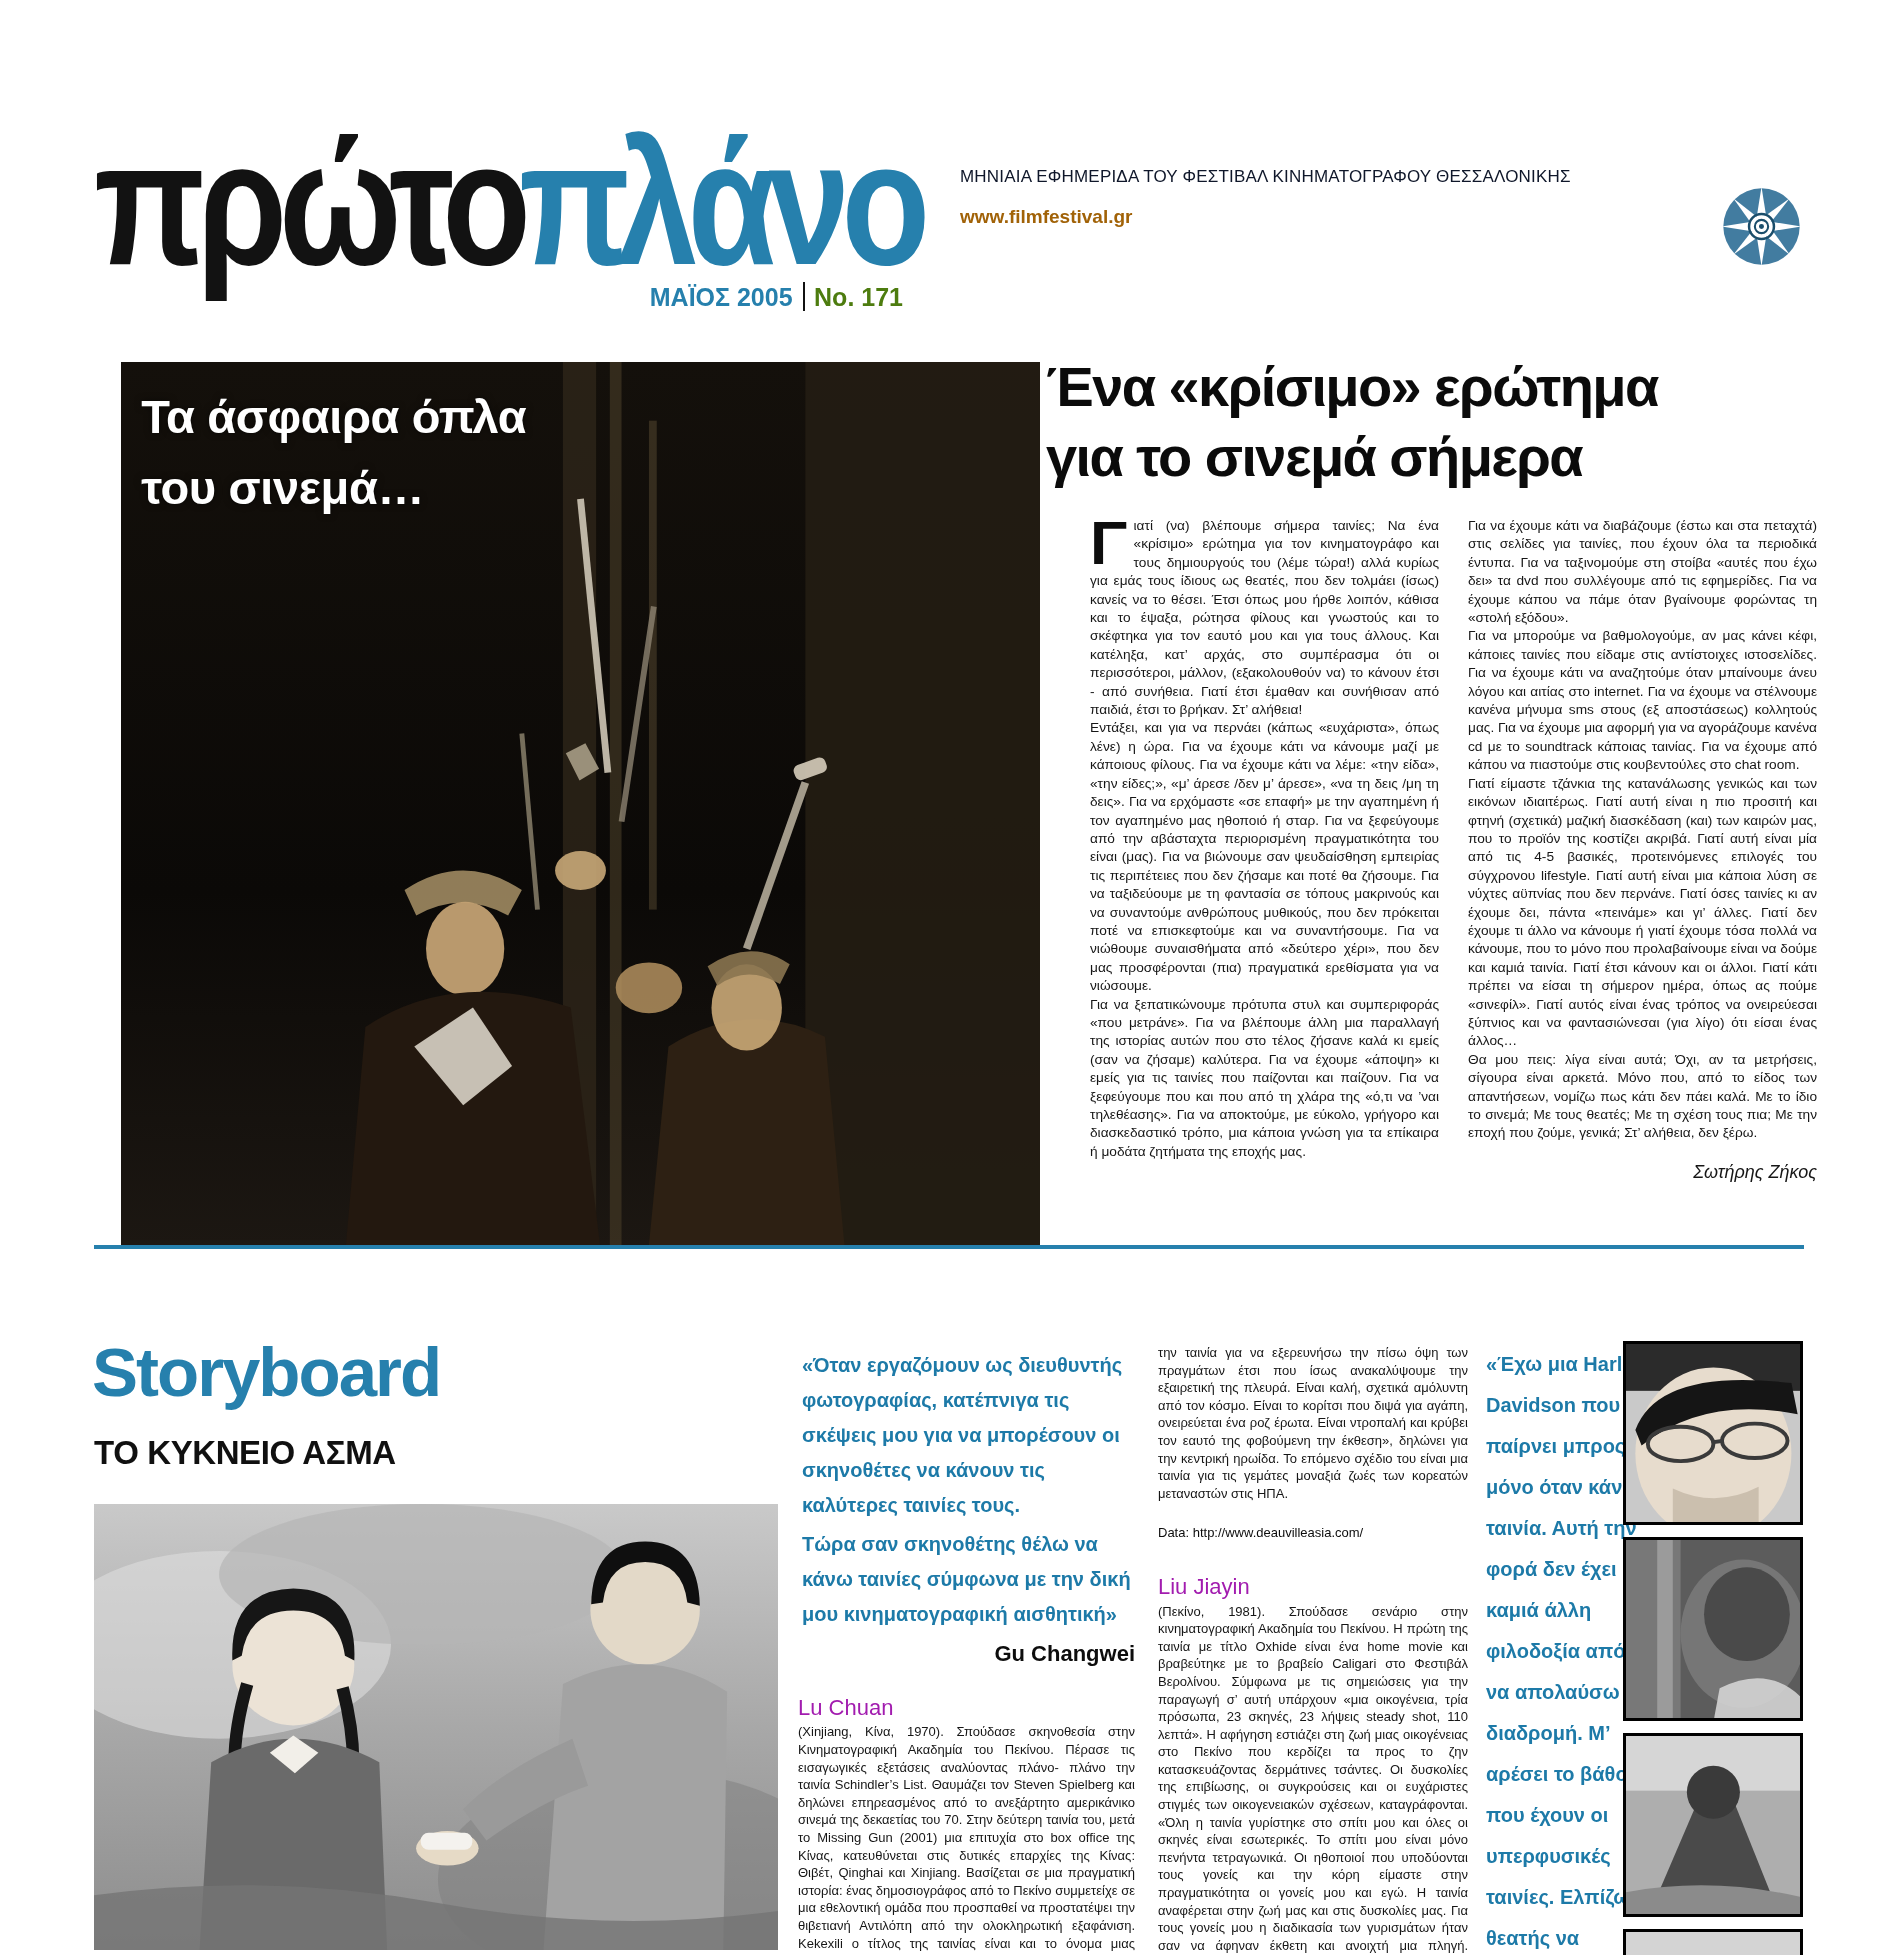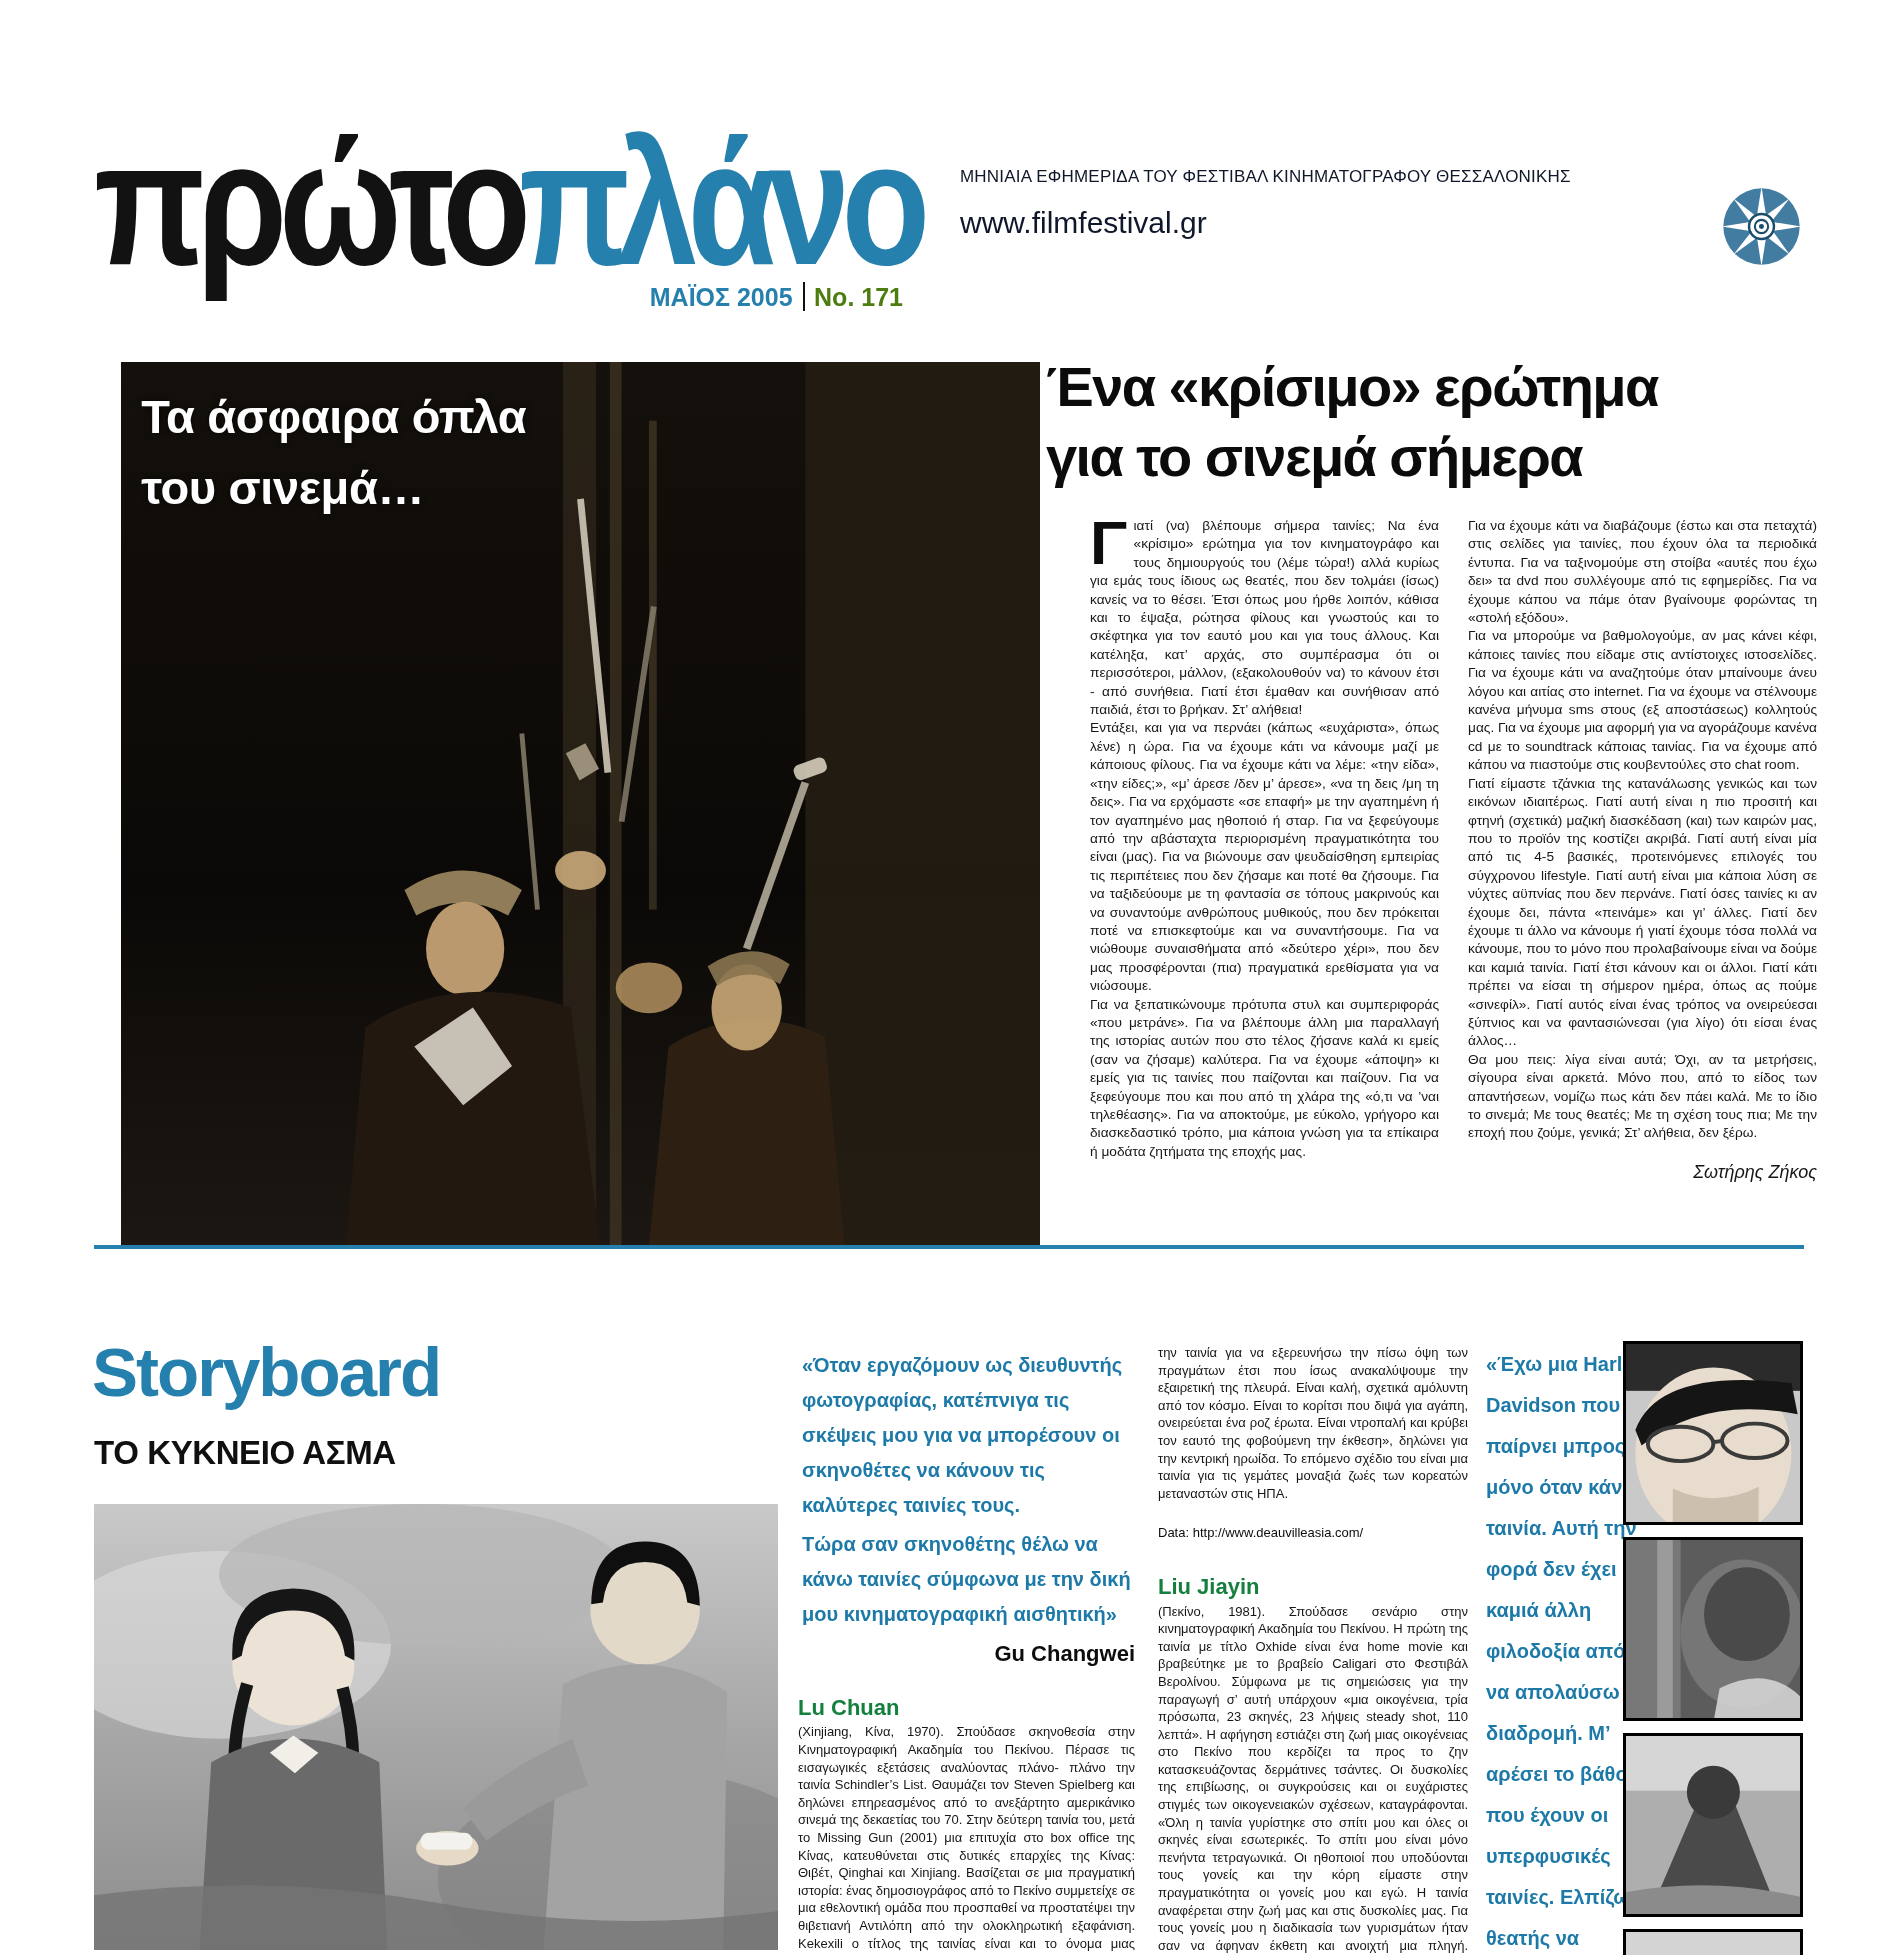--- a/index.html
+++ b/index.html
@@ -10,21 +10,21 @@
   
   .logo{left:94px;top:129px;font-weight:700;font-size:177px;line-height:149px;
         letter-spacing:-0.055em;transform:scaleX(0.82);transform-origin:left top;white-space:nowrap;}
   .logo .black{color:#121212;}
   .logo .blue{color:#2680ad;}
   .dateline{left:94px;top:282px;width:809px;text-align:right;font-size:25px;font-weight:700;white-space:nowrap;}
   .dateline .month{color:#2680ad;}
   .dateline .sep{display:inline-block;width:2.7px;height:29px;background:#111;margin:0 8.6px -5.5px 10.2px;}
   .dateline .num{color:#4d7c0f;font-weight:800;}
   .tagline{left:960px;top:167px;width:853px;font-size:17px;letter-spacing:0.2px;color:#0f172a;white-space:nowrap;}
-  .site{left:960px;top:206px;font-size:30px;font-weight:400;color:#0f172a;}
+  .site{left:960px;top:206px;font-size:19px;font-weight:700;color:#a16207;}
   .starburst{left:1720px;top:185px;}
 
   
   .lead-photo{left:121px;top:362px;width:942px;height:883px;overflow:hidden;}
   .lead-photo svg{display:block;}
   .lead-headline{position:absolute;left:20.3px;top:19px;color:#ffffff;font-size:47px;line-height:71px;
                  font-weight:700;letter-spacing:-0.4px;text-shadow:0 0 7px rgba(0,0,0,.55);}
 
   
   .main-headline{left:1046px;top:352px;font-size:56px;line-height:70px;font-weight:800;
@@ -35,21 +35,21 @@
   .col2{left:1468px;top:517px;width:349px;}
   .dropcap{float:left;font-size:62px;line-height:48px;font-weight:700;padding:2.3px 6.3px 0 0;color:#0d0d0d;}
   .byline{text-align:right;font-style:italic;font-size:18px;margin-top:20.3px !important;}
   .rule{left:94px;top:1245px;width:1710px;height:3.5px;background:#2680ad;}
 
   
   .sb-title{left:92px;top:1333px;font-size:69px;font-weight:800;letter-spacing:-2px;color:#2680ad;}
   .sb-sub{left:94px;top:1434px;font-size:33px;font-weight:800;letter-spacing:-0.4px;color:#101010;}
   .peacock{left:94px;top:1504px;width:684px;height:446px;overflow:hidden;}
   .gu-block{left:318px;top:1955px;width:461px;}
-  .person-h{font-size:22px;font-weight:700;color:#15803d;margin:0 0 7px 0;}
+  .person-h{font-size:22px;font-weight:400;color:#a21caf;margin:0 0 7px 0;}
   .datalink{font-weight:400;font-size:13px;color:#0c0c0c;margin-top:22px !important;text-align:left;}
 
   .sb-col{font-size:13px;line-height:17.6px;text-align:justify;color:#161616;}
   .sb-col p{margin:0;}
   .sb-col2{left:798px;top:1344px;width:337px;}
   .sb-col3{left:1158px;top:1344px;width:310px;}
   .bigquote{color:#1d7aa8;font-weight:700;font-size:20px;line-height:35px;text-align:left;}
   .bigquote p{margin:4px;}
   .quote-attr{text-align:right;font-weight:800;font-size:22px;color:#0d0d0d;margin-top:13.3px !important;}
   .head-gap{margin-top:36px !important;}

